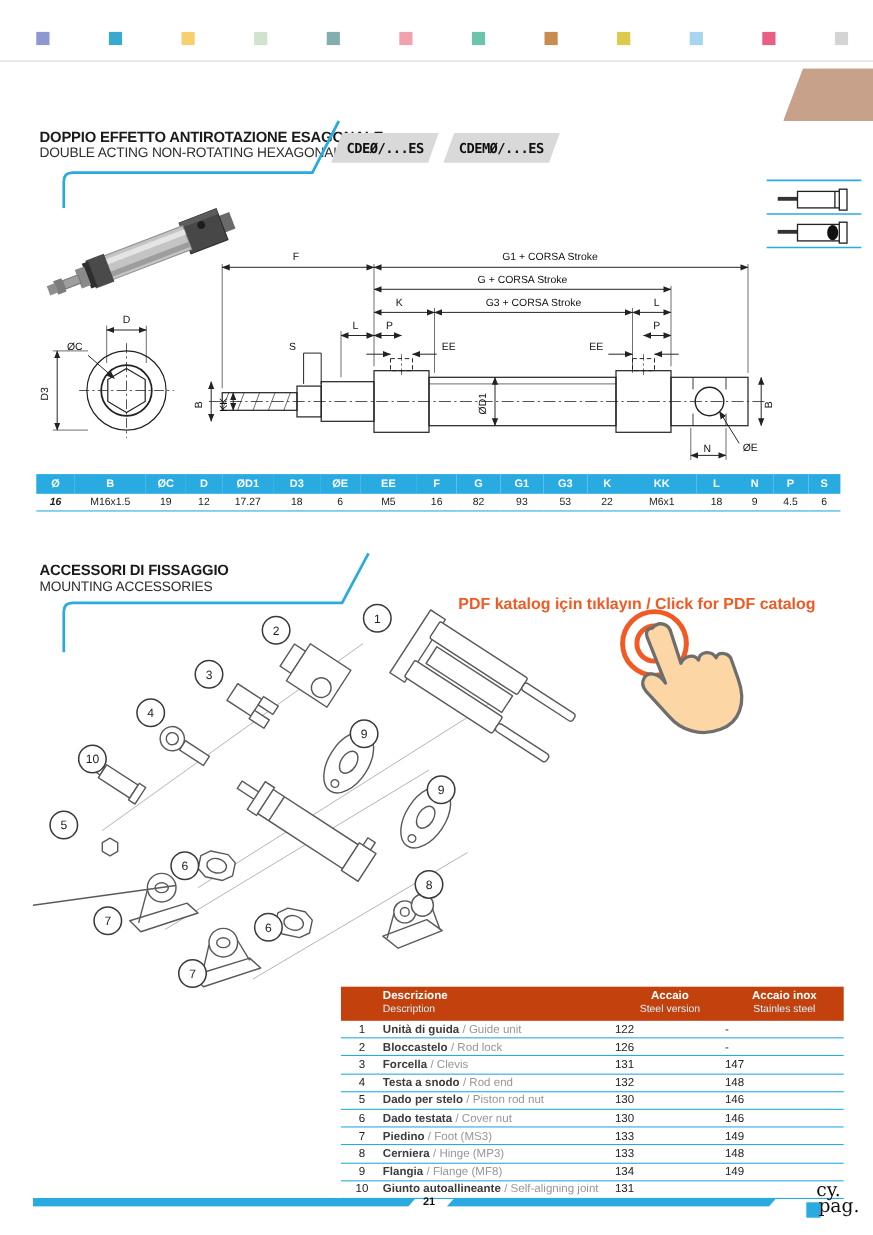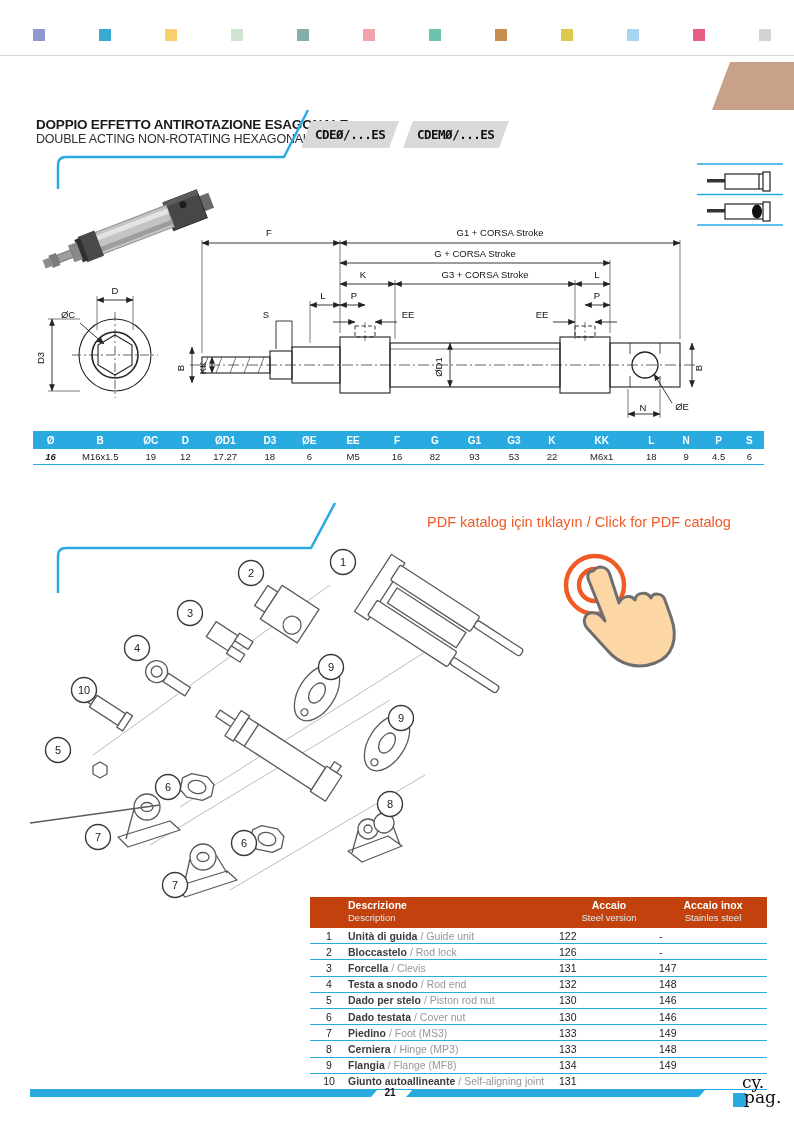--- a/index.html
+++ b/index.html
@@ -25,22 +25,22 @@
             font-size:12.5px;color:#111;letter-spacing:-.5px}
 
   
   .dimtab{position:absolute;left:33px;top:431px;width:731px;border-collapse:collapse;table-layout:fixed}
   .dimtab th{background:#29abe2;color:#fff;font-size:10px;font-weight:700;height:18px;padding:0;text-align:center}
   .dimtab td{font-size:9.5px;color:#1d1d1d;text-align:center;height:15px;padding:0;
              border-bottom:1.6px solid #29abe2;background:#fff}
   .dimtab td:first-child{font-style:italic;font-weight:700}
 
   
-  .pdf{position:absolute;left:398px;top:514px;width:362px;text-align:center;color:#f15a24;
-       font-weight:400;font-size:14.5px;cursor:pointer;white-space:nowrap}
+  .pdf{position:absolute;left:398px;top:542px;width:362px;text-align:center;color:#f15a24;
+       font-weight:700;font-size:14.5px;cursor:pointer;white-space:nowrap}
 
   
   .acctab{position:absolute;left:310px;top:897px;width:457px;font-size:10.5px}
   .ahead,.arow{display:grid;grid-template-columns:38px 1fr 100px 108px}
   .ahead{background:#c2410c;color:#fff;padding:2px 0 4px;line-height:12px}
   .ahead .c{text-align:center}
   .hmain{font-weight:700;font-size:10.5px}
   .hsub{font-weight:400;font-size:9.5px;color:#d9f1fb}
   .arow{align-items:center;height:15.2px;border-bottom:1.4px solid #29abe2}
   .anum{text-align:center;color:#222}
@@ -301,20 +301,24 @@
       <td>22</td>
           <td>M6x1</td>
           <td>18</td>
       <td>9</td>
           <td>4.5</td>
           <td>6</td>
     </tr>
   </tbody>
     </table>
 
+  <div class="sec-title" style="top:511px">
+    <div class="it">ACCESSORI DI FISSAGGIO</div>
+    <div class="en">MOUNTING ACCESSORIES</div>
+  </div>
   <svg class="abs" style="left:25px;top:498px" width="350" height="100">
     <path d="M310,5 L286,50 L41,50 Q33,50 33,58 L33,95" fill="none" stroke="#29abe2" stroke-width="2.5"></path>
   </svg>
 
   <div class="pdf">PDF katalog için tıklayın / Click for PDF catalog</div>
   <svg class="abs" style="left:553px;top:551px" width="150" height="130">
     <circle cx="42" cy="34" r="29" fill="none" stroke="#f15a24" stroke-width="4.5"></circle>
     <circle cx="42" cy="34" r="16" fill="none" stroke="#f15a24" stroke-width="4.5"></circle>
     <path d="M40,20 C46,13 55,16 57,24 L66,52 C69,45 78,43 82,49 C83,41 94,40 98,47 C100,41 110,42 112,49 L118,66
              C126,88 119,106 102,112 C84,119 66,113 55,100 L34,77 C28,69 33,60 42,62 C47,63 50,67 52,70 L36,30

